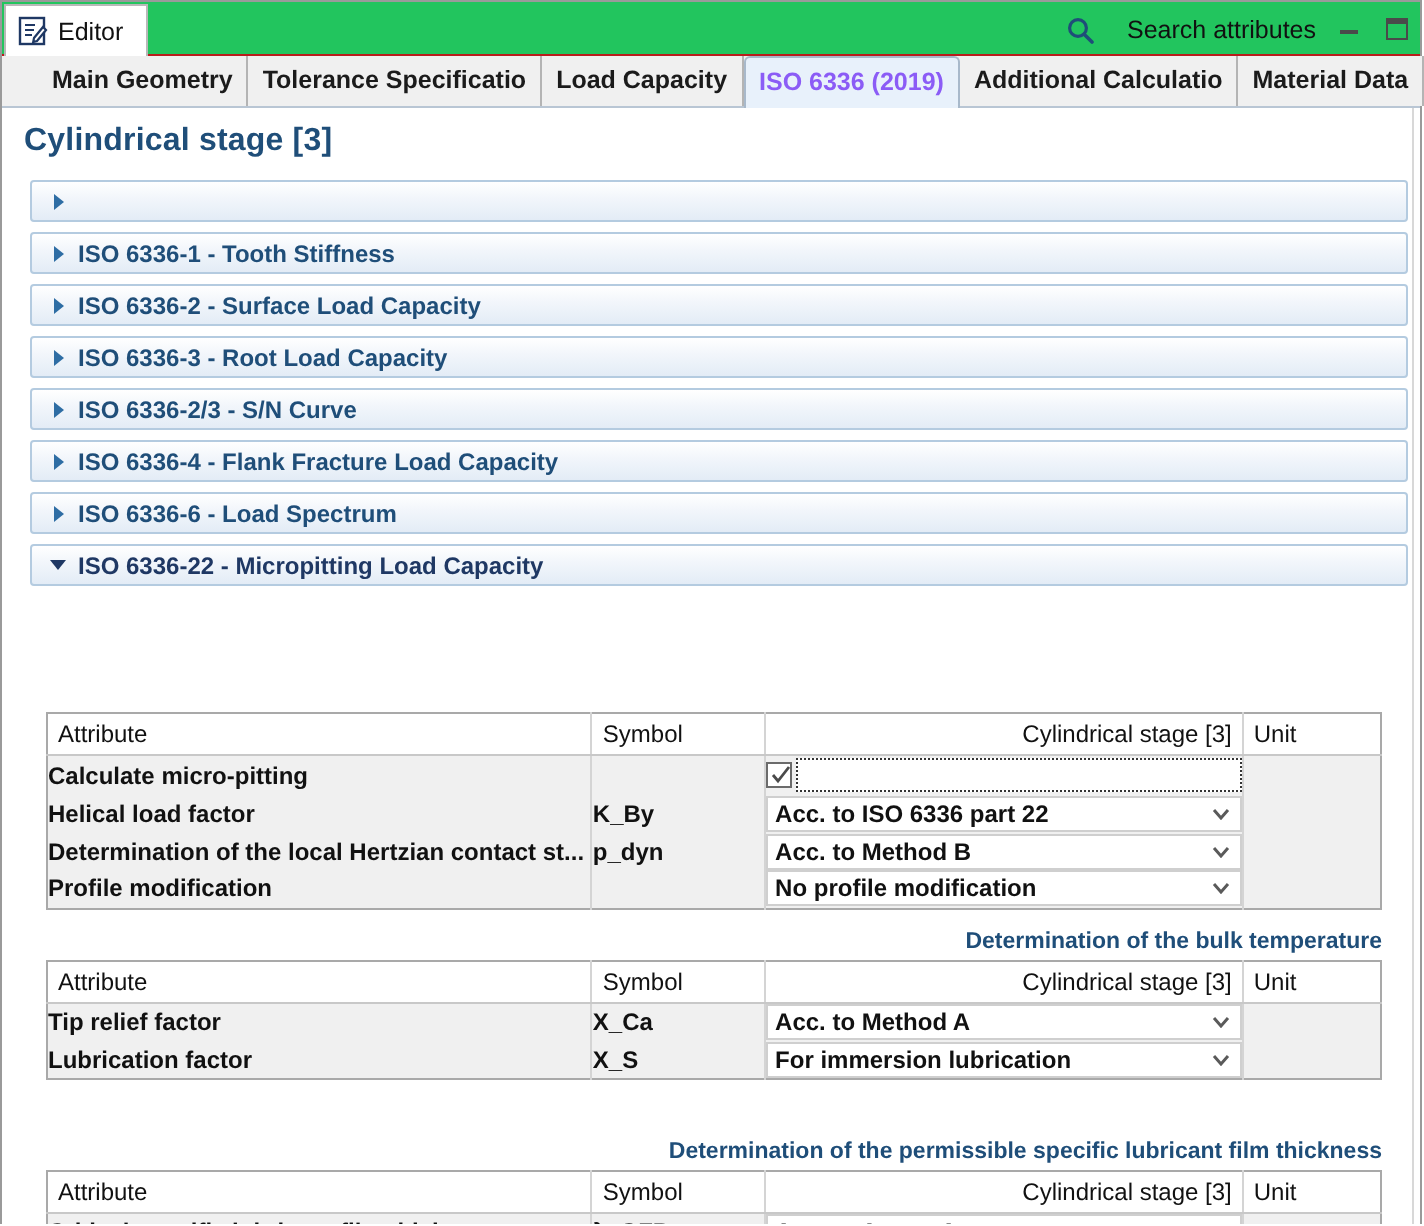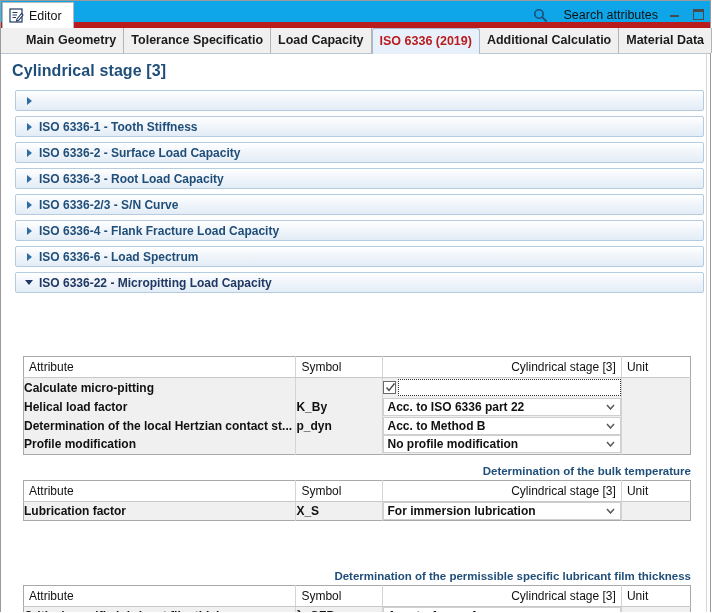--- a/index.html
+++ b/index.html
@@ -20,22 +20,22 @@
     width: 711px; height: 612px;
     border: 1px solid #9a9a9a;
     box-sizing: border-box;
     background: #ffffff;
   }
 
   
   .viewbar {
     position: relative;
     height: 27px;
-    background: #0ea5e9;
-    border-bottom: 6px solid #b91c1c;
+    background: #22c55e;
+    border-bottom: 1px solid #b91c1c;
     box-sizing: border-box;
   }
   .view-tab {
     position: absolute;
     left: 1px; top: 1px;
     height: 26px;
     display: flex;
     align-items: center;
     gap: 5px;
     padding: 0 11px 0 6px;
@@ -99,21 +99,21 @@
     font-weight: bold;
     color: #1b1b1b;
     background: #f0f0f0;
     white-space: nowrap;
     box-sizing: border-box;
     border-right: 1px solid #b4b4b4;
   }
   .tab:first-child { border-left: none; }
   .tab.active {
     background: #e8f1fb;
-    color: #b91c1c;
+    color: #8b5cf6;
     border-right: 1px solid #a8b9cb;
     border-left: 1px solid #a8b9cb;
     border-top: 1px solid #a8b9cb;
     border-top-left-radius: 3px;
     border-top-right-radius: 3px;
     z-index: 3;
     margin-bottom: -1px;
     height: 26px;
     line-height: 25px;
   }
@@ -489,20 +489,35 @@
         <thead>
           <tr>
             <th>Attribute</th>
             <th>Symbol</th>
             <th class="right">Cylindrical stage [3]</th>
             <th>Unit</th>
           </tr>
         </thead>
         <tbody>
           <tr>
+            <td class="attr">Tip relief factor</td>
+            <td class="sym">X_Ca</td>
+            <td>
+              <div class="combo">
+                <span>Acc. to Method A</span>
+                <span class="chev">
+                    <svg width="9" height="6" viewBox="0 0 9 6">
+                      <polyline points="1,1 4.5,5 8,1" fill="none" stroke="#5a5a5a" stroke-width="1.5"></polyline>
+                    </svg>
+                  </span>
+              </div>
+            </td>
+            <td class="unit"></td>
+          </tr>
+          <tr>
             <td class="attr">Lubrication factor</td>
             <td class="sym">X_S</td>
             <td>
               <div class="combo">
                 <span>For immersion lubrication</span>
                 <span class="chev">
                     <svg width="9" height="6" viewBox="0 0 9 6">
                       <polyline points="1,1 4.5,5 8,1" fill="none" stroke="#5a5a5a" stroke-width="1.5"></polyline>
                     </svg>
                   </span>

